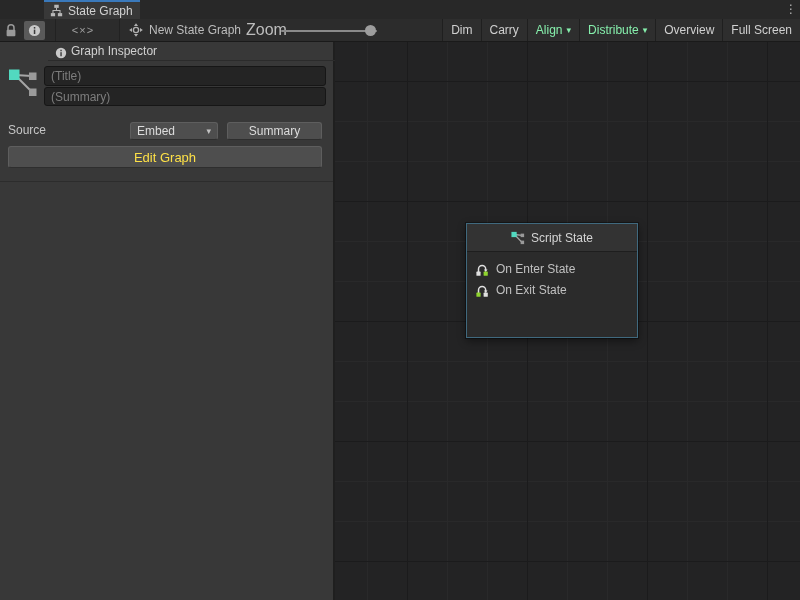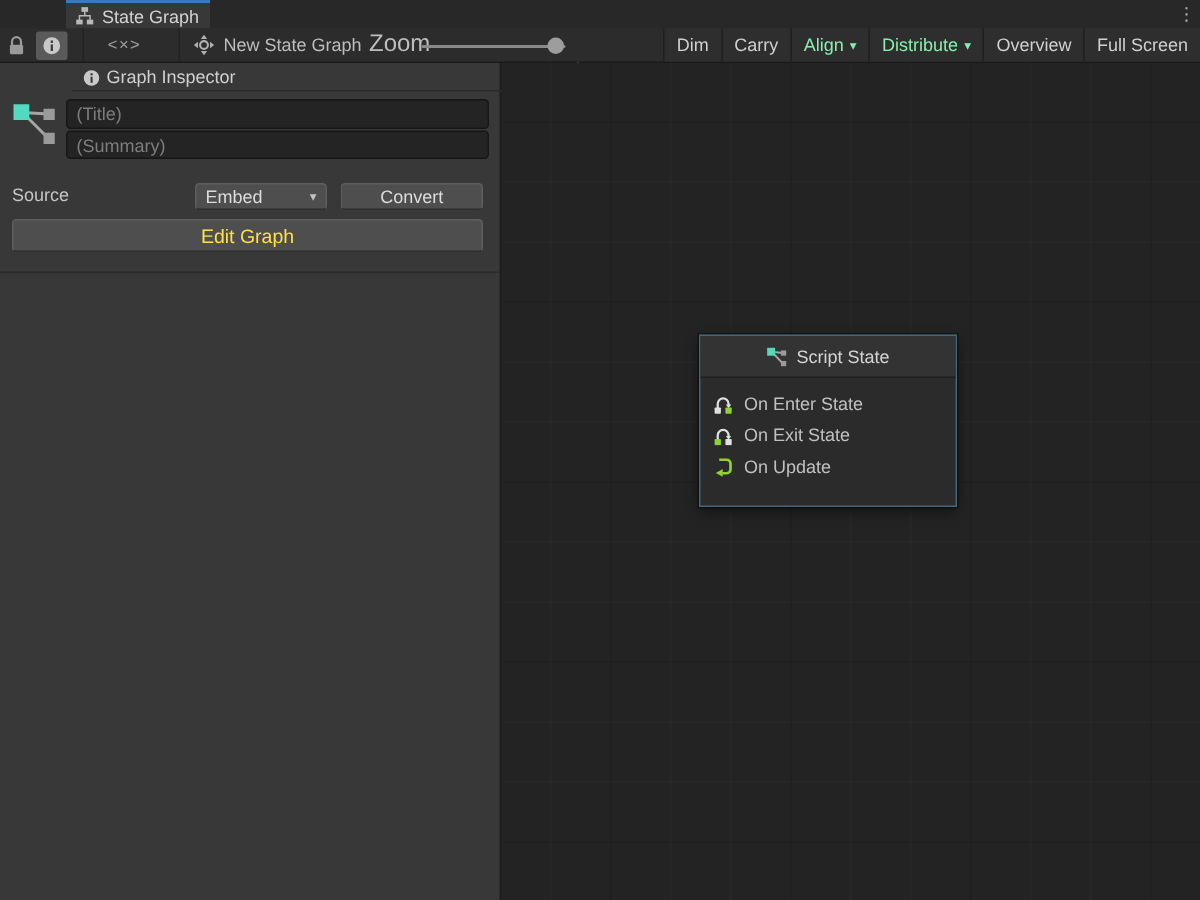--- a/index.html
+++ b/index.html
@@ -195,21 +195,21 @@
       </svg>
     </span>
     <input class="field" id="f-summary" placeholder="(Summary)" style="">
     <input class="field" id="f-title" placeholder="(Title)" style="">
 
     <span class="src-label">Source</span>
     <div class="btnish dropdown">
       <span>Embed</span>
       <span class="chev">▾</span>
     </div>
-    <button class="btnish convert">Convert</button>
+    <button class="btnish convert">Summary</button>
     <button class="btnish editgraph">Edit Graph</button>
     <div class="insp-sep"></div>
   </div>
 
   <div class="canvas">
     <div class="node">
       <div class="node-header">
         <svg width="14" height="14" viewBox="0 0 30 32">
           <line x1="7" y1="8" x2="24" y2="10" stroke="#a6a6a6" stroke-width="3"></line>
           <line x1="7" y1="8" x2="24" y2="26" stroke="#a6a6a6" stroke-width="3"></line>
@@ -231,24 +231,17 @@
         </div>
         <div class="node-row">
           <svg width="14" height="14" viewBox="0 0 14 14">
             <path d="M3.5 10.5 V7.2 a3.6 3.6 0 0 1 7.2 0 V8" stroke="#e0e0e0" stroke-width="1.5" fill="none"></path>
             <polygon points="8.9,7.6 12.5,7.6 10.7,10.2" fill="#e0e0e0"></polygon>
             <rect x="1.4" y="9.6" width="4.2" height="4.2" rx="0.6" fill="#8fd32f"></rect>
             <rect x="8.6" y="9.6" width="4.2" height="4.2" rx="0.6" fill="#e0e0e0"></rect>
           </svg>
           <span class="lbl">On Exit State</span>
         </div>
-        <div class="node-row">
-          <svg width="14" height="14" viewBox="0 0 14 14">
-            <path d="M4.5 2.5 h5 a2.5 2.5 0 0 1 2.5 2.5 v4 a2.5 2.5 0 0 1 -2.5 2.5 h-3" stroke="#8fd32f" stroke-width="1.8" fill="none"></path>
-            <polygon points="6.8,8.7 6.8,13.9 2.2,11.3" fill="#8fd32f"></polygon>
-          </svg>
-          <span class="lbl">On Update</span>
-        </div>
       </div>
     </div>
   </div>
 
 </div>
 
 </body></html>

